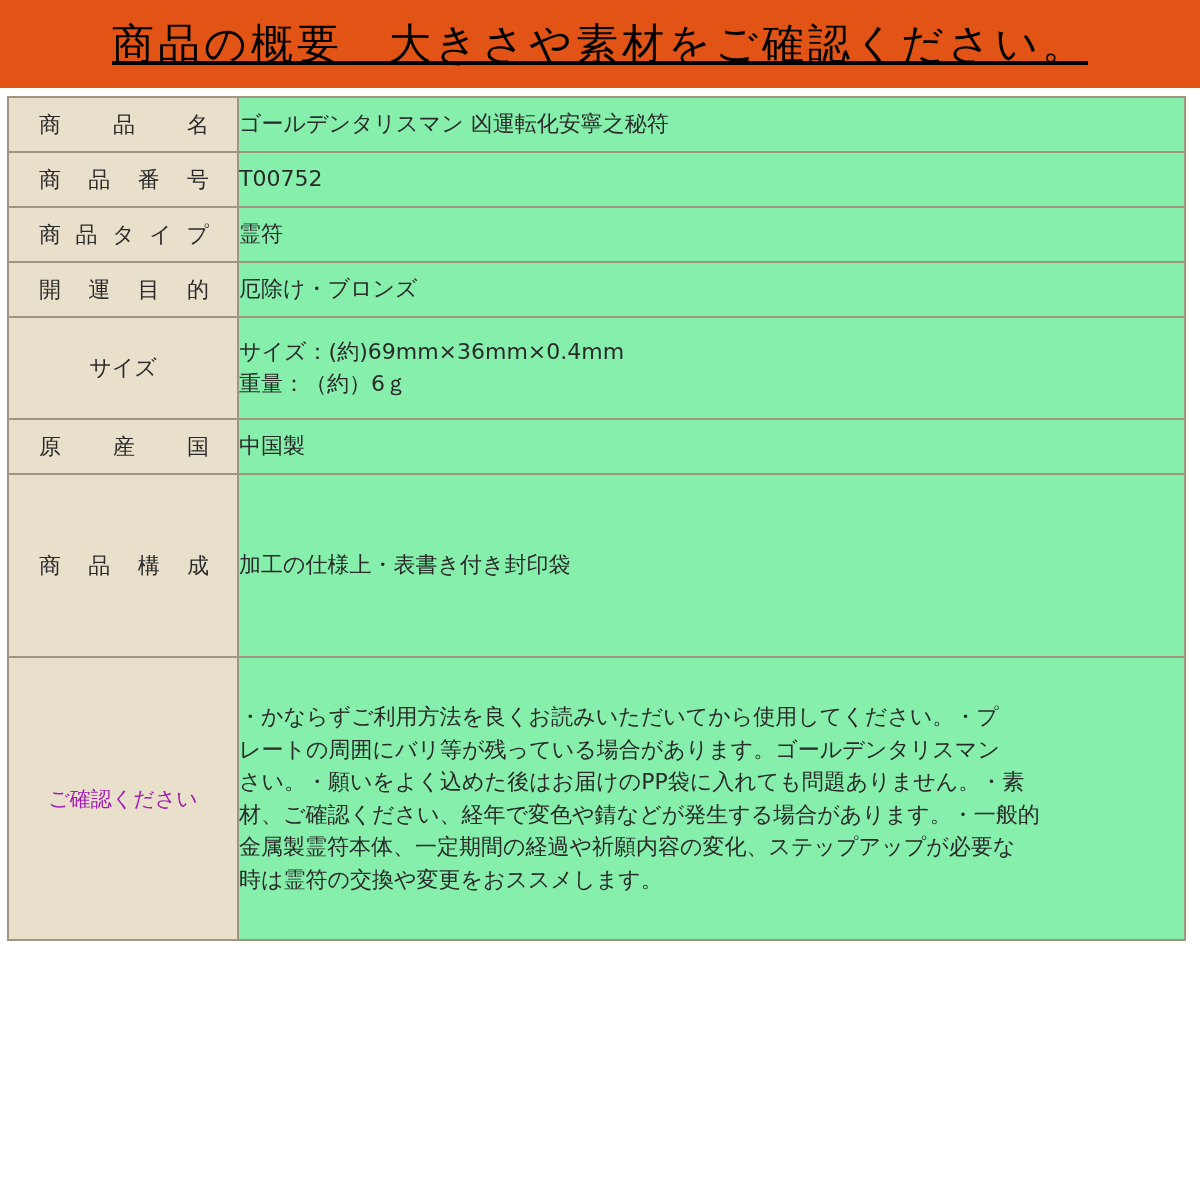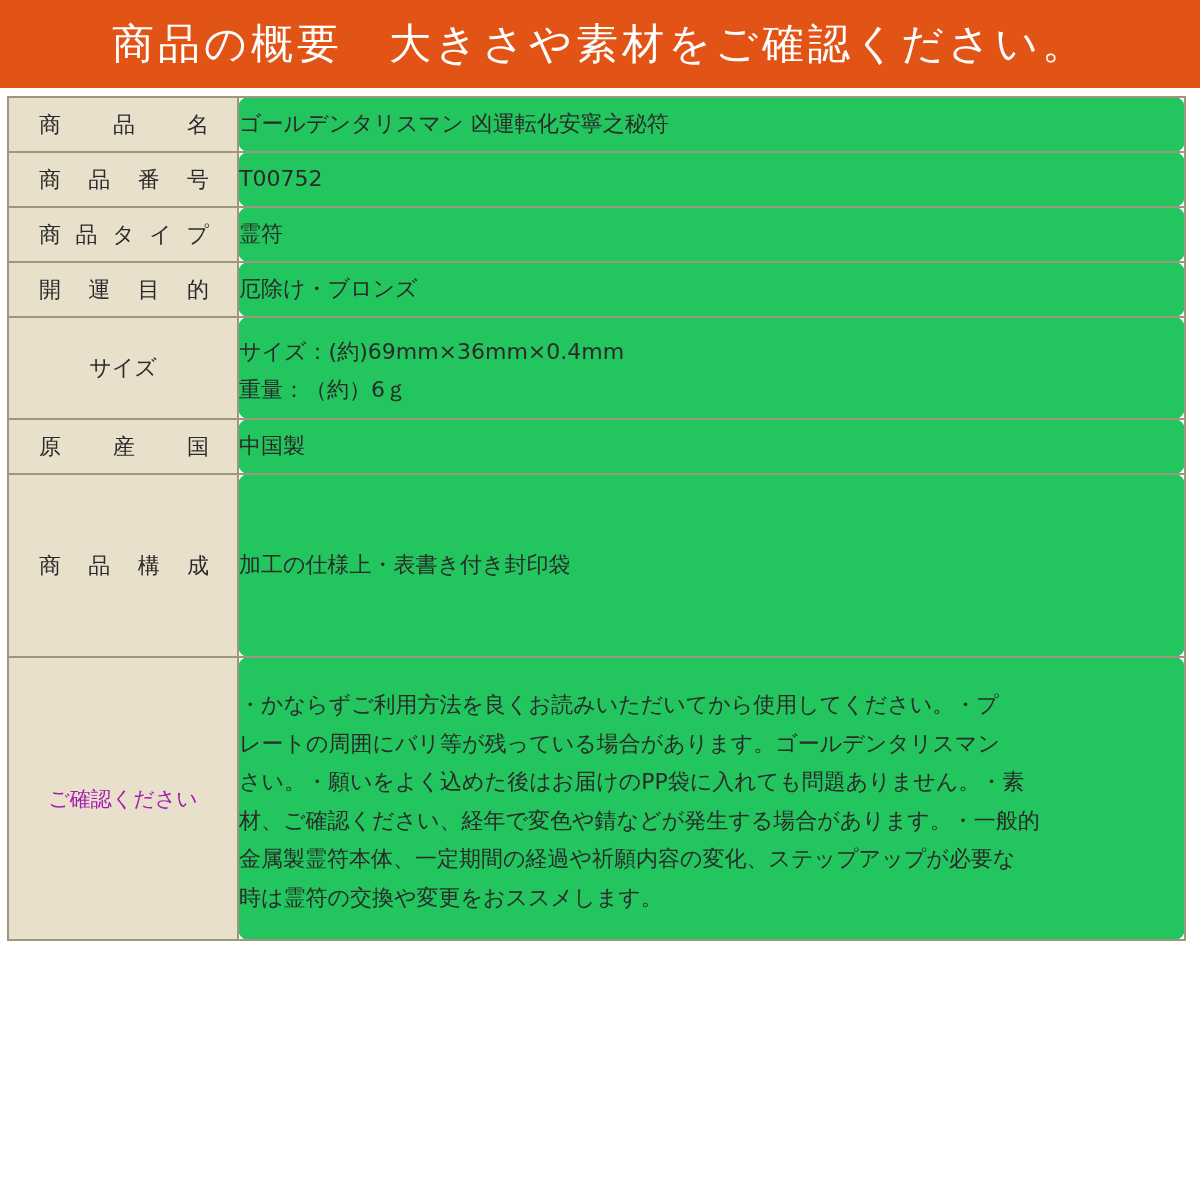--- a/index.html
+++ b/index.html
@@ -2,41 +2,41 @@
 <html><head>
 <meta charset="utf-8">
 <style>
   html, body { margin: 0; padding: 0; }
   body {
     width: 1200px; height: 1200px; background: #ffffff; position: relative; overflow: hidden;
     font-family: "DejaVu Sans", "Liberation Sans", sans-serif; color: #2a2a2a;
   }
   .banner {
     position: absolute; left: 0; top: 0; width: 1200px; height: 88px;
-    background: #e25316; color: #ffffff;
+    background: #e25316; color: #000000;
     display: flex; align-items: center; justify-content: center;
-    font-size: 42px; letter-spacing: 4px; white-space: pre;
+    font-size: 42px; letter-spacing: 4px; white-space: pre; text-decoration: underline;
   }
   table.spec {
     position: absolute; left: 7px; top: 96px; width: 1179px;
     border-collapse: collapse; table-layout: fixed;
   }
   table.spec td {
     border: 2px solid #a09680; padding: 0; vertical-align: middle;
   }
   td.label {
     width: 228px; background: #e9e0cb; text-align: center; font-size: 22px; color: #2a2a2a;
   }
   td.value {
-    background: #22c55e; font-size: 22px; padding-left: 35px; padding-right: 40px; line-height: 32.5px; border-radius: 11px;
+    background: #86efac; font-size: 22px; padding-left: 35px; padding-right: 40px; line-height: 32.5px;
   }
   .spread { display: flex; justify-content: space-between; padding: 0 28px 0 30px; }
   .spread span { display: inline-block; }
   .warn { color: #a21caf; font-size: 21px; }
-  .multiline div { white-space: nowrap; margin-top: 6px; }
+  .multiline div { white-space: nowrap; }
 </style>
 </head>
 <body>
 
 <div class="banner">商品の概要　大きさや素材をご確認ください。</div>
 
 <table class="spec">
   <tbody>
       <tr style="height:55px">
     <td class="label">

